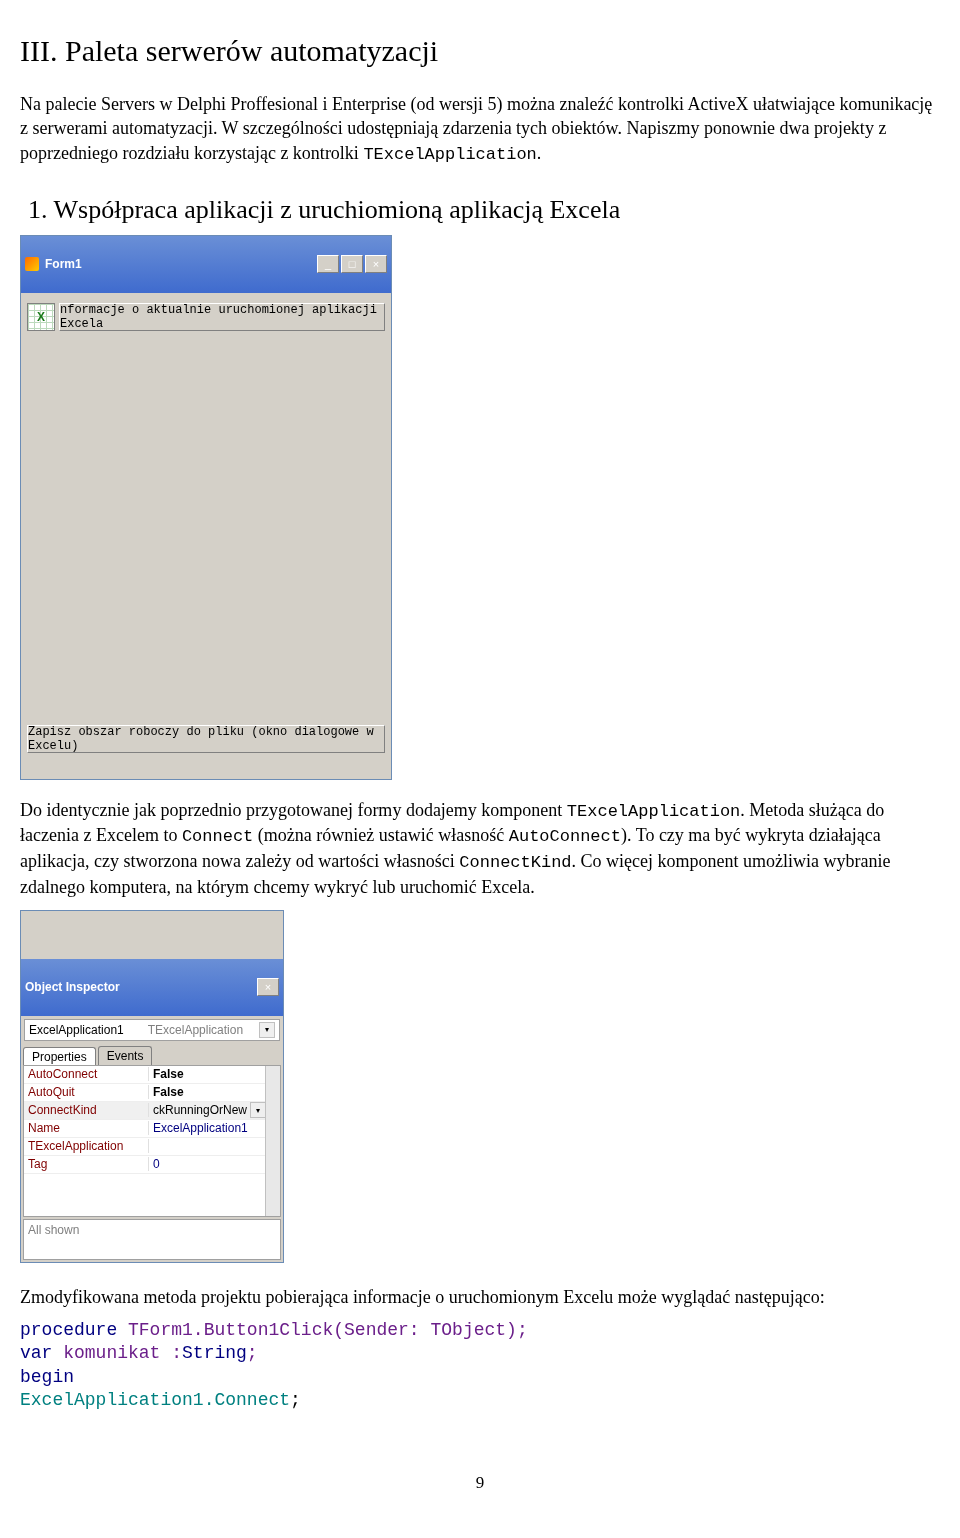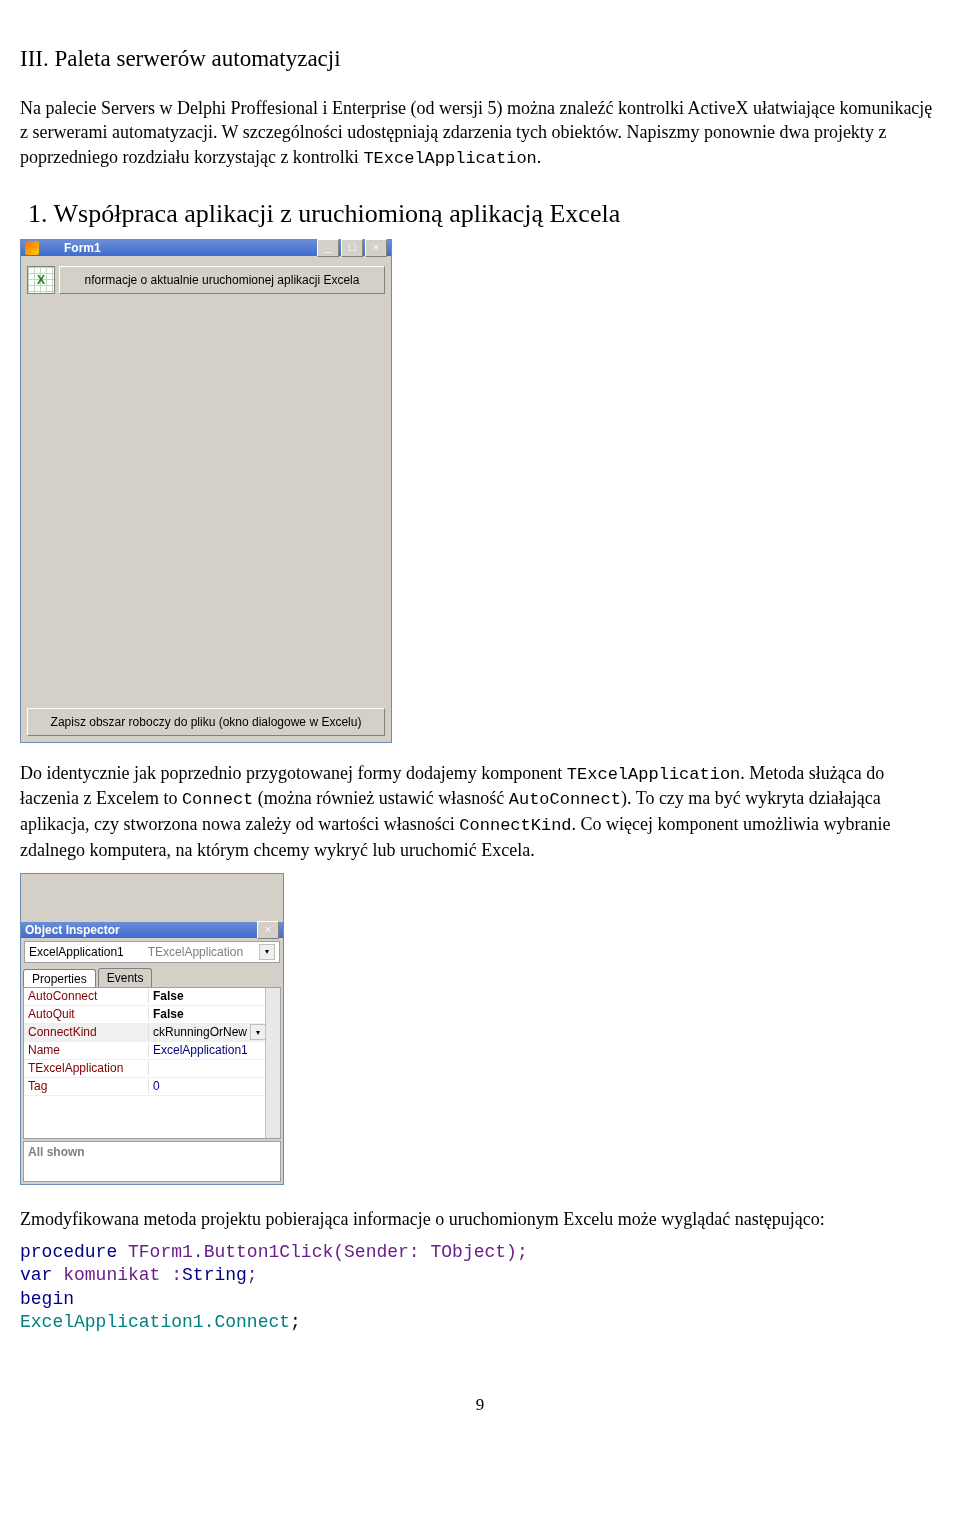--- a/index.html
+++ b/index.html
@@ -5,23 +5,23 @@
   body {
     margin: 0;
     padding: 30px 20px;
     font-family: "Times New Roman", serif;
     background: #fff;
     color: #000;
     width: 960px;
     box-sizing: border-box;
   }
   h1.h-main {
-    font-size: 23px;
+    font-size: 30px;
     font-weight: normal;
-    margin: 16px 0 24px 0;
+    margin: 4px 0 24px 0;
   }
   h2.h-sub {
     font-size: 26px;
     font-weight: normal;
     margin: 28px 0 10px 8px;
   }
   p.body {
     font-size: 18px;
     line-height: 1.35;
     margin: 0 0 10px 0;
@@ -51,25 +51,24 @@
     font-family: Tahoma, sans-serif;
     font-size: 12px;
     width: 370px;
     background: #d4d0c8;
     border: 1px solid #6b8cb5;
     margin: 8px 0 18px 0;
   }
   .titlebar {
     background: linear-gradient(#6a8fd6, #3f6bce);
     color: #fff;
-    height: 16px;
+    height: 33px;
     display: flex;
     align-items: center;
-    padding: 0 4px;
-    gap: 19px;
+    padding: 12px 4px;
   }
   .titlebar .tb-icon {
     width: 14px; height: 14px;
     background: linear-gradient(135deg, #ff6a00, #ffcc00);
     border-radius: 2px;
     margin-right: 6px;
   }
   .titlebar .tb-title { flex: 1; font-weight: bold; }
   .tb-btns { display: flex; gap: 2px; }
   .tb-btn {
@@ -102,27 +101,27 @@
   }
   .dbutton {
     background: #d4d0c8;
     border: 1px solid #fff;
     border-right-color: #808080;
     border-bottom-color: #808080;
     height: 26px;
     display: flex; align-items: center; justify-content: center;
     flex: 1;
     color: #000;
-    font-family: Liberation Sans, sans-serif;
+    font-family: Liberation Mono, monospace;
     font-size: 12px;
   }
   .bottom-btn {
     position: absolute;
     left: 6px; right: 6px;
-    bottom: 0;
+    bottom: 20px;
   }
 
   
   .oi {
     font-family: Tahoma, sans-serif;
     font-size: 12px;
     width: 262px;
     border: 1px solid #6b8cb5;
     background: #d4d0c8;
     margin: 8px 0 22px 0;
@@ -205,21 +204,20 @@
     background: #e8e8e8;
     border-left: 1px solid #c0c0c0;
   }
   .oi-footer {
     background: #fff;
     border: 1px solid #a0a0a0;
     margin: 0 2px 2px 2px;
     padding: 3px 4px 8px 4px;
     color: #808080;
     height: 28px;
-    font-weight: bold;
   }
 </style>
 </head>
 <body>
 
 <h1 class="h-main">III. Paleta serwerów automatyzacji</h1>
 
 <p class="body">
   <span>Na palecie Servers w Delphi Proffesional i Enterprise (od wersji 5) można znaleźć kontrolki ActiveX ułatwiające komunikację z serwerami automatyzacji. W szczególności udostępniają zdarzenia tych obiektów. Napiszmy ponownie dwa projekty z poprzedniego rozdziału korzystając z kontrolki </span>
   <code class="inline">TExcelApplication</code><span>.</span>

